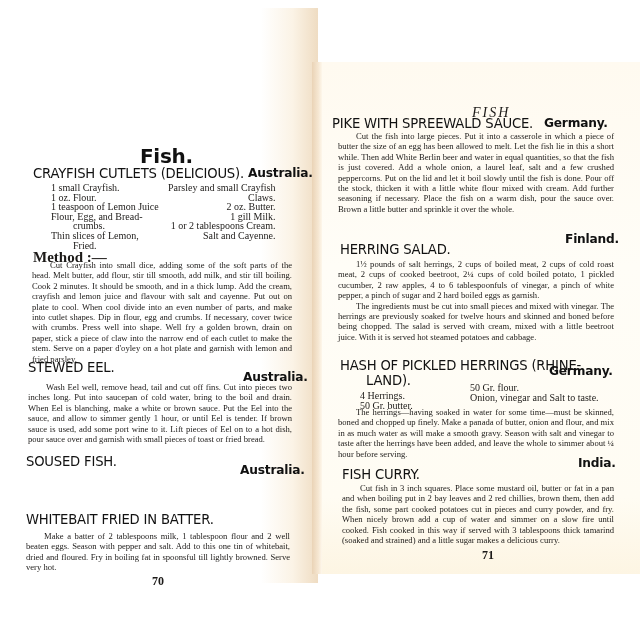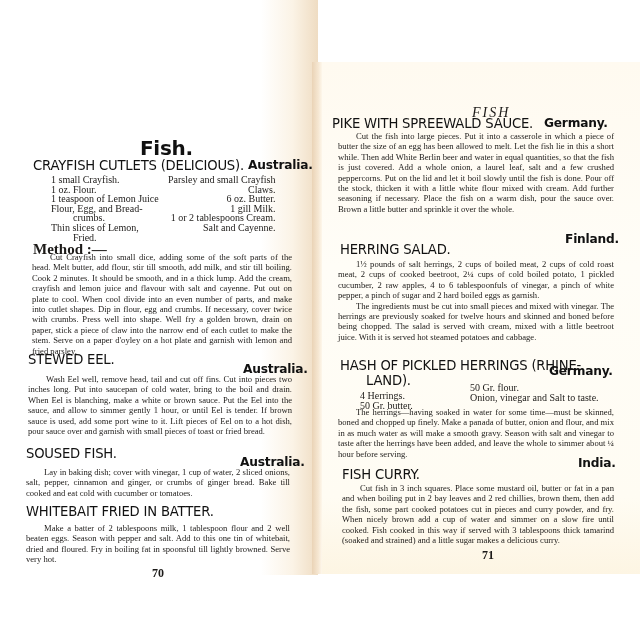--- a/index.html
+++ b/index.html
@@ -1,18 +1,18 @@
 <!DOCTYPE html>
 <html><head>
 <meta charset="utf-8">
 <style>
   html, body { margin:0; padding:0; }
   body { width:640px; height:640px; position:relative; overflow:hidden; background:#ffffff; }
   .page { position:absolute; box-sizing:border-box; }
-  #left-page { left:0; top:0; width:318px; height:575px;
+  #left-page { left:0; top:8px; width:318px; height:575px;
     background:linear-gradient(to right, #ffffff 0%, #ffffff 82%, #fbf3e6 92%, #efdcc2 100%); }
   #gutter { position:absolute; left:312px; top:62px; width:14px; height:512px;
     background:linear-gradient(to right, #ead3b6, #f6e7d2 45%, #fdf6ea 70%, #fbf1e2); }
   #right-page { left:322px; top:62px; width:318px; height:512px;
     background:linear-gradient(to bottom, #fffaf0 0%, #fffdf7 40%, #fffcf3 85%, #fdf5e3 100%); }
   .serif { font-family:"Liberation Serif","DejaVu Serif",serif; color:#1c1a18; }
   .sans { font-family:"DejaVu Sans","Liberation Sans",sans-serif; color:#111; }
   .abs { position:absolute; }
   .ptitle { font-size:20px; font-weight:bold; letter-spacing:-0.3px; }
   .rtitle { font-size:13.2px; letter-spacing:-0.2px; white-space:nowrap; }
@@ -40,42 +40,39 @@
     <div>1 oz. Flour.</div>
     <div>1 teaspoon of Lemon Juice</div>
     <div>Flour, Egg, and Bread-</div>
     <div class="indent2">crumbs.</div>
     <div>Thin slices of Lemon,</div>
     <div class="indent2">Fried.</div>
   </div>
   <div class="abs serif ing" style="left:168px;top:175px;text-align:right;">
     <div>Parsley and small Crayfish</div>
     <div class="indent2" style="padding-left:18px">Claws.</div>
-    <div>6 oz. Butter.</div>
+    <div>2 oz. Butter.</div>
     <div>1 gill Milk.</div>
     <div>1 or 2 tablespoons Cream.</div>
     <div>Salt and Cayenne.</div>
   </div>
 
   <div class="abs serif method" style="left:33px;top:241px;">Method :—</div>
   <div class="abs serif body-text" style="left:32px;top:252px;width:260px;">
     <p>Cut Crayfish into small dice, adding some of the soft parts of the head. Melt butter, add flour, stir till smooth, add milk, and stir till boiling. Cook 2 minutes. It should be smooth, and in a thick lump. Add the cream, crayfish and lemon juice and flavour with salt and cayenne. Put out on plate to cool. When cool divide into an even number of parts, and make into cutlet shapes. Dip in flour, egg and crumbs. If necessary, cover twice with crumbs. Press well into shape. Well fry a golden brown, drain on paper, stick a piece of claw into the narrow end of each cutlet to make the stem. Serve on a paper d'oyley on a hot plate and garnish with lemon and fried parsley.</p>
   </div>
 
   <div class="abs sans rtitle" style="left:28px;top:352px;">STEWED EEL.</div>
   <div class="abs sans country" style="left:243px;top:362px;">Australia.</div>
   <div class="abs serif body-text" style="left:28px;top:374px;width:264px;">
     <p>Wash Eel well, remove head, tail and cut off fins. Cut into pieces two inches long. Put into saucepan of cold water, bring to the boil and drain. When Eel is blanching, make a white or brown sauce. Put the Eel into the sauce, and allow to simmer gently 1 hour, or until Eel is tender. If brown sauce is used, add some port wine to it. Lift pieces of Eel on to a hot dish, pour sauce over and garnish with small pieces of toast or fried bread.</p>
   </div>
 
   <div class="abs sans rtitle" style="left:26px;top:446px;">SOUSED FISH.</div>
   <div class="abs sans country" style="left:240px;top:455px;">Australia.</div>
-  <div class="abs serif body-text" style="left:26px;top:467px;width:264px;">
-    <p>Lay in baking dish; cover with vinegar, 1 cup of water, 2 sliced onions, salt, pepper, cinnamon and ginger, or crumbs of ginger bread. Bake till cooked and eat cold with cucumber or tomatoes.</p>
-  </div>
 
   <div class="abs sans rtitle" style="left:26px;top:504px;">WHITEBAIT FRIED IN BATTER.</div>
   <div class="abs serif body-text" style="left:26px;top:523px;width:264px;">
     <p>Make a batter of 2 tablespoons milk, 1 tablespoon flour and 2 well beaten eggs. Season with pepper and salt. Add to this one tin of whitebait, dried and floured. Fry in boiling fat in spoonsful till lightly browned. Serve very hot.</p>
   </div>
 
   <div class="abs serif pnum" style="left:152px;top:566px;">70</div>
 </div>
 
 <div id="gutter"></div>

